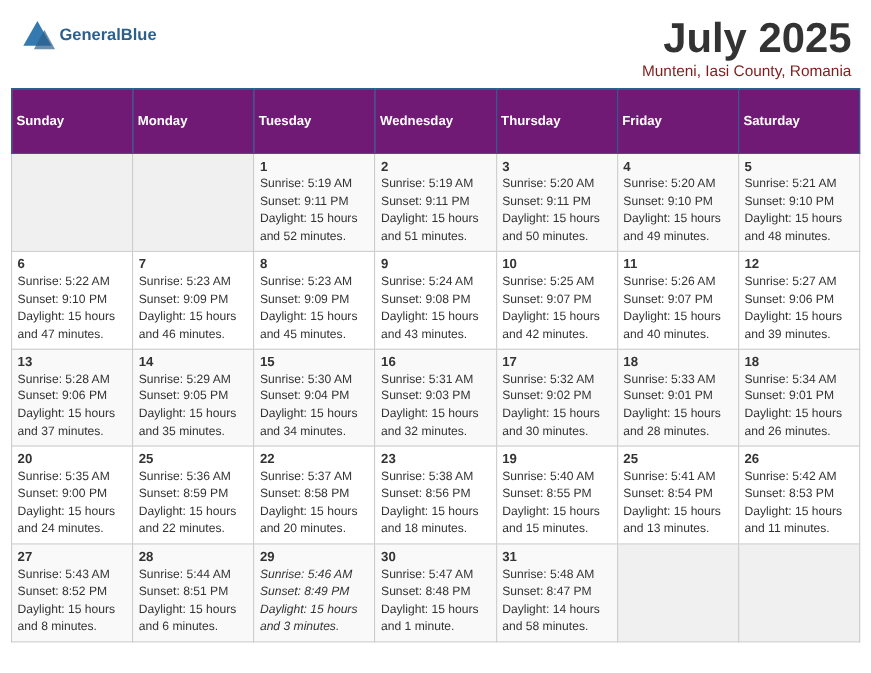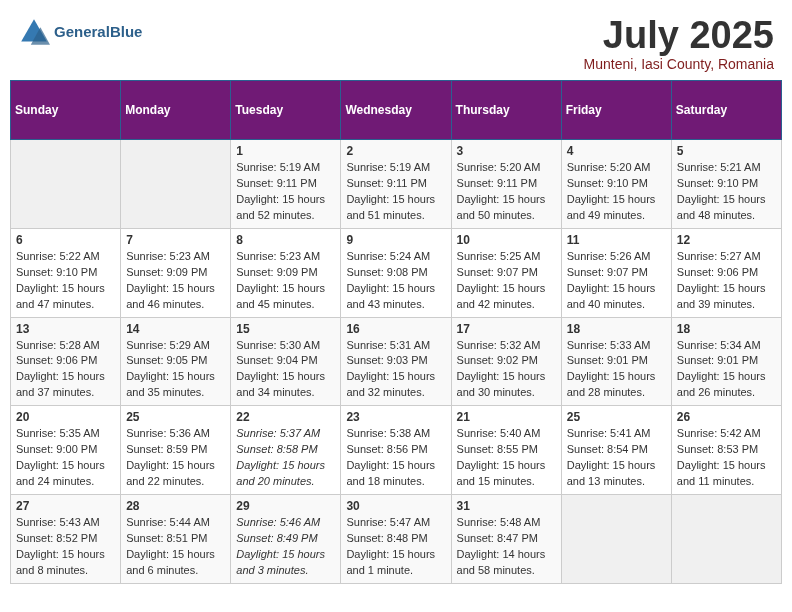--- a/index.html
+++ b/index.html
@@ -273,34 +273,34 @@
         </td>
         <td>
           <span class="day-num">25</span>
           <div class="day-info" style="white-space: pre-line;">Sunrise: 5:36 AM
 Sunset: 8:59 PM
 Daylight: 15 hours
 and 22 minutes.</div>
         </td>
         <td>
           <span class="day-num">22</span>
-          <div class="day-info" style="white-space: pre-line; font-style: italic;">Sunrise: 5:37 AM
+          <div class="day-info" style="white-space: pre-line;">Sunrise: 5:37 AM
 Sunset: 8:58 PM
 Daylight: 15 hours
 and 20 minutes.</div>
         </td>
         <td>
           <span class="day-num">23</span>
           <div class="day-info" style="white-space: pre-line;">Sunrise: 5:38 AM
 Sunset: 8:56 PM
 Daylight: 15 hours
 and 18 minutes.</div>
         </td>
         <td>
-          <span class="day-num">21</span>
+          <span class="day-num">19</span>
           <div class="day-info" style="white-space: pre-line;">Sunrise: 5:40 AM
 Sunset: 8:55 PM
 Daylight: 15 hours
 and 15 minutes.</div>
         </td>
         <td>
           <span class="day-num">25</span>
           <div class="day-info" style="white-space: pre-line;">Sunrise: 5:41 AM
 Sunset: 8:54 PM
 Daylight: 15 hours

